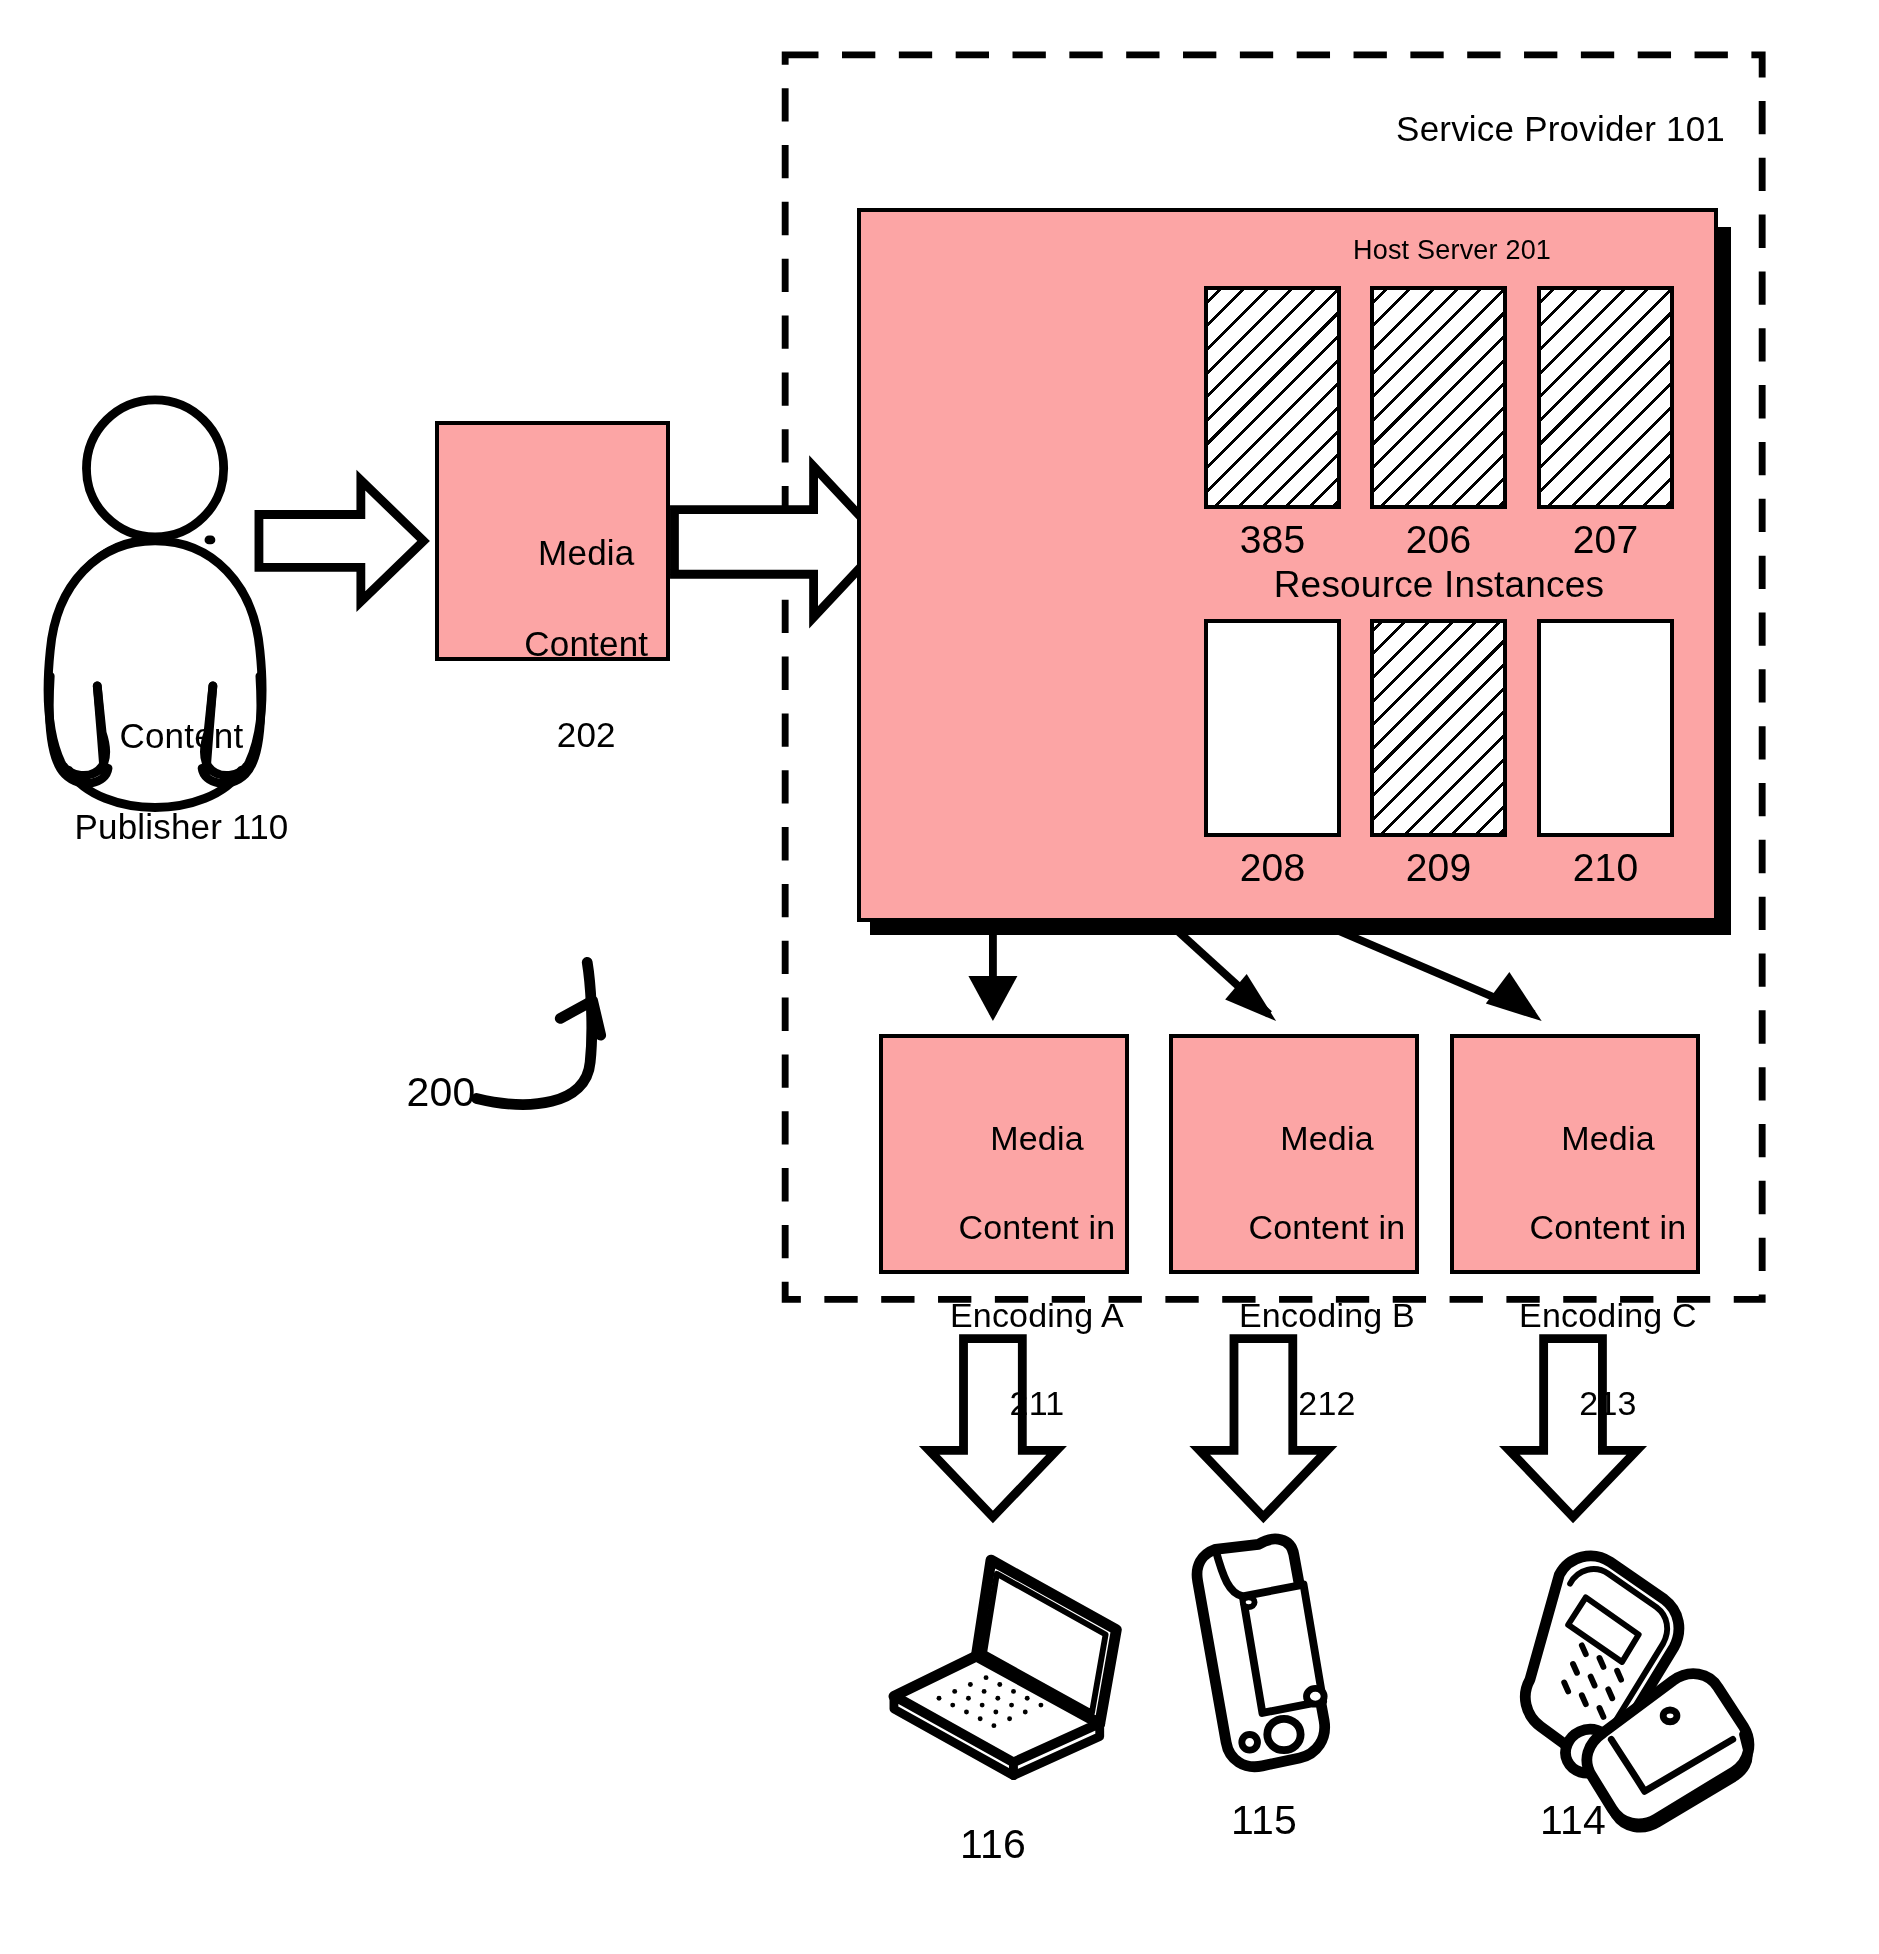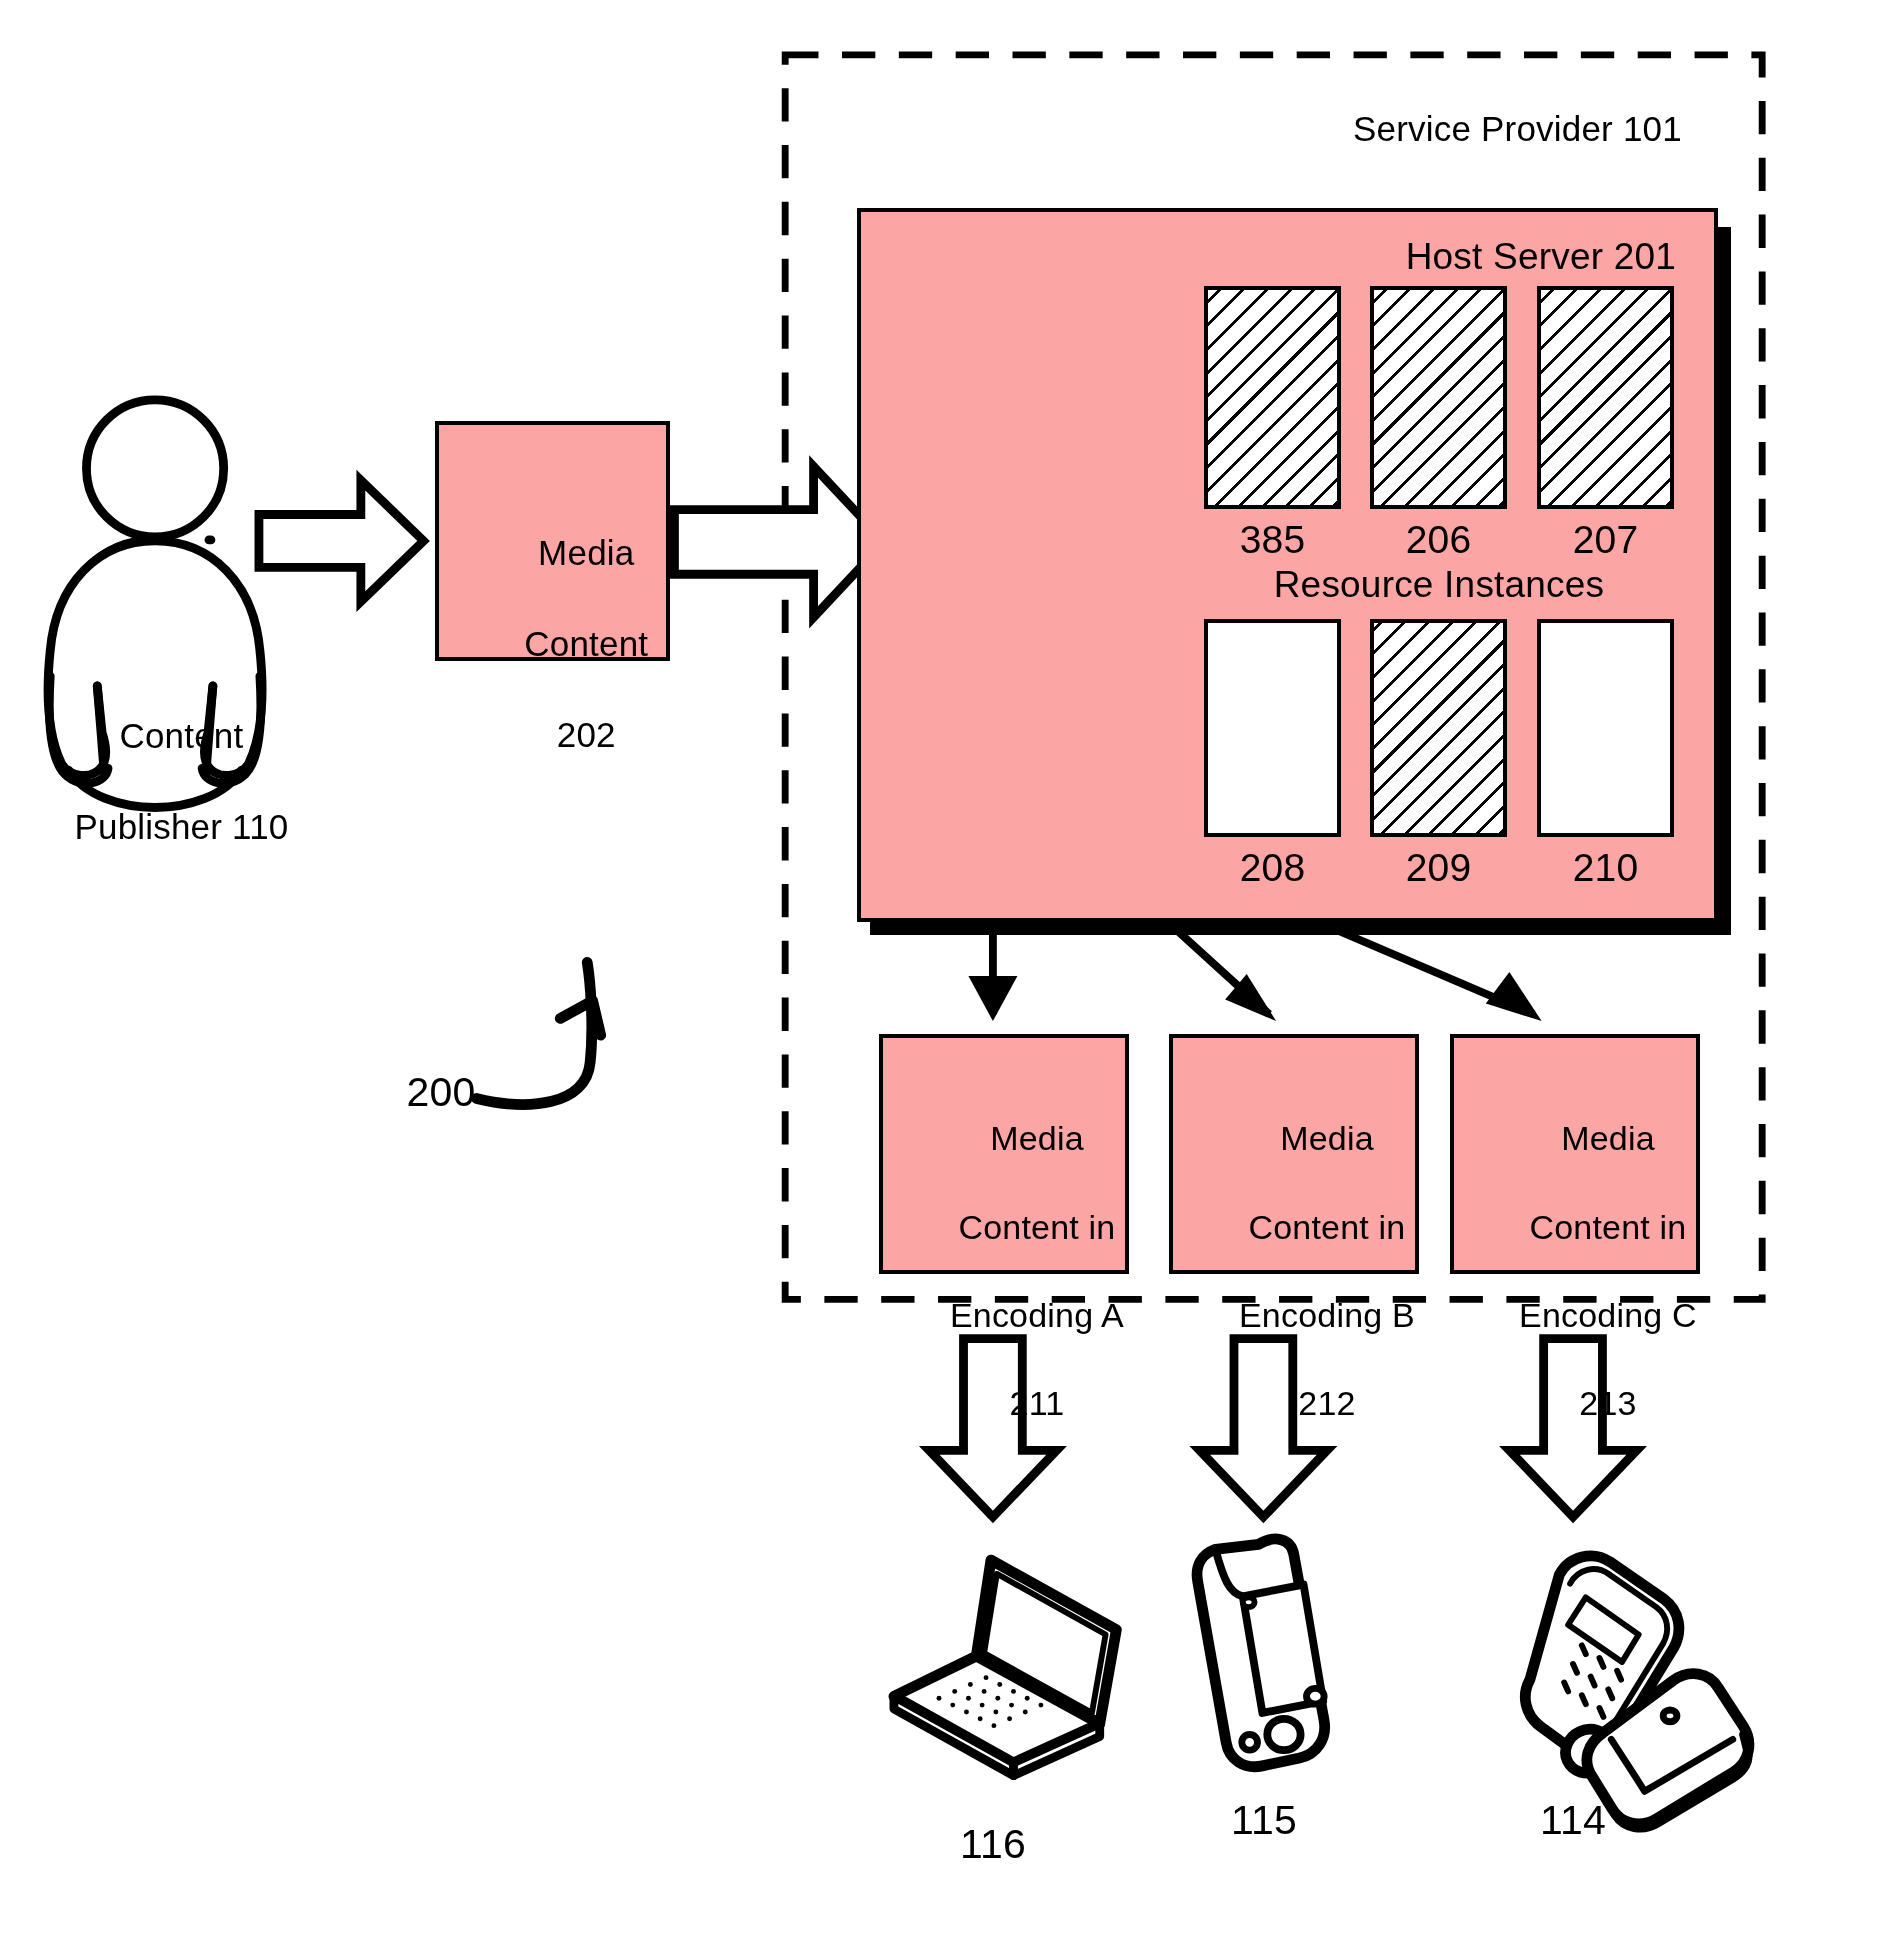--- a/index.html
+++ b/index.html
@@ -233,23 +233,23 @@
                M 1678 1828 L 1768 1775" stroke-width="7" fill="none"></path>
 
       <ellipse cx="1704" cy="1751" rx="7" ry="6" stroke-width="7" fill="#fff"></ellipse>
     </g>
   </svg>
 
   <div class="box-shadow-r" style="left:1717px; top:227px; width:13.7px; height:708px;"></div>
   <div class="box-shadow-r" style="left:870px; top:921px; width:861px; height:13.7px;"></div>
   <div class="box" style="left:857px; top:208px; width:861px; height:714px; border-width:4.9px;"></div>
 
-  <div class="lbl" style="left:1353px; top:233px; width:323px; font-size:37px; text-align:right;">Host Server 201</div>
-
-  <div class="lbl" style="left:1353px; top:106px; width:372px; font-size:35px; text-align:left;">Service Provider 101</div>
+  <div class="lbl" style="left:1353px; top:233px; width:323px; font-size:27px; text-align:left;">Host Server 201</div>
+
+  <div class="lbl" style="left:1353px; top:106px; width:372px; font-size:35px; text-align:right;">Service Provider 101</div>
 
 
   <div class="ri hatched" style="left:1204px; top:286px; width:137px; height:223px;"></div>
   <div class="lbl" style="left:1204px; top:515px; width:137px; font-size:39px;">385</div>
 
   <div class="ri hatched" style="left:1370px; top:286px; width:137px; height:223px;"></div>
   <div class="lbl" style="left:1370px; top:515px; width:137px; font-size:39px;">206</div>
 
   <div class="ri hatched" style="left:1537px; top:286px; width:137px; height:223px;"></div>
   <div class="lbl" style="left:1537px; top:515px; width:137px; font-size:39px;">207</div>

